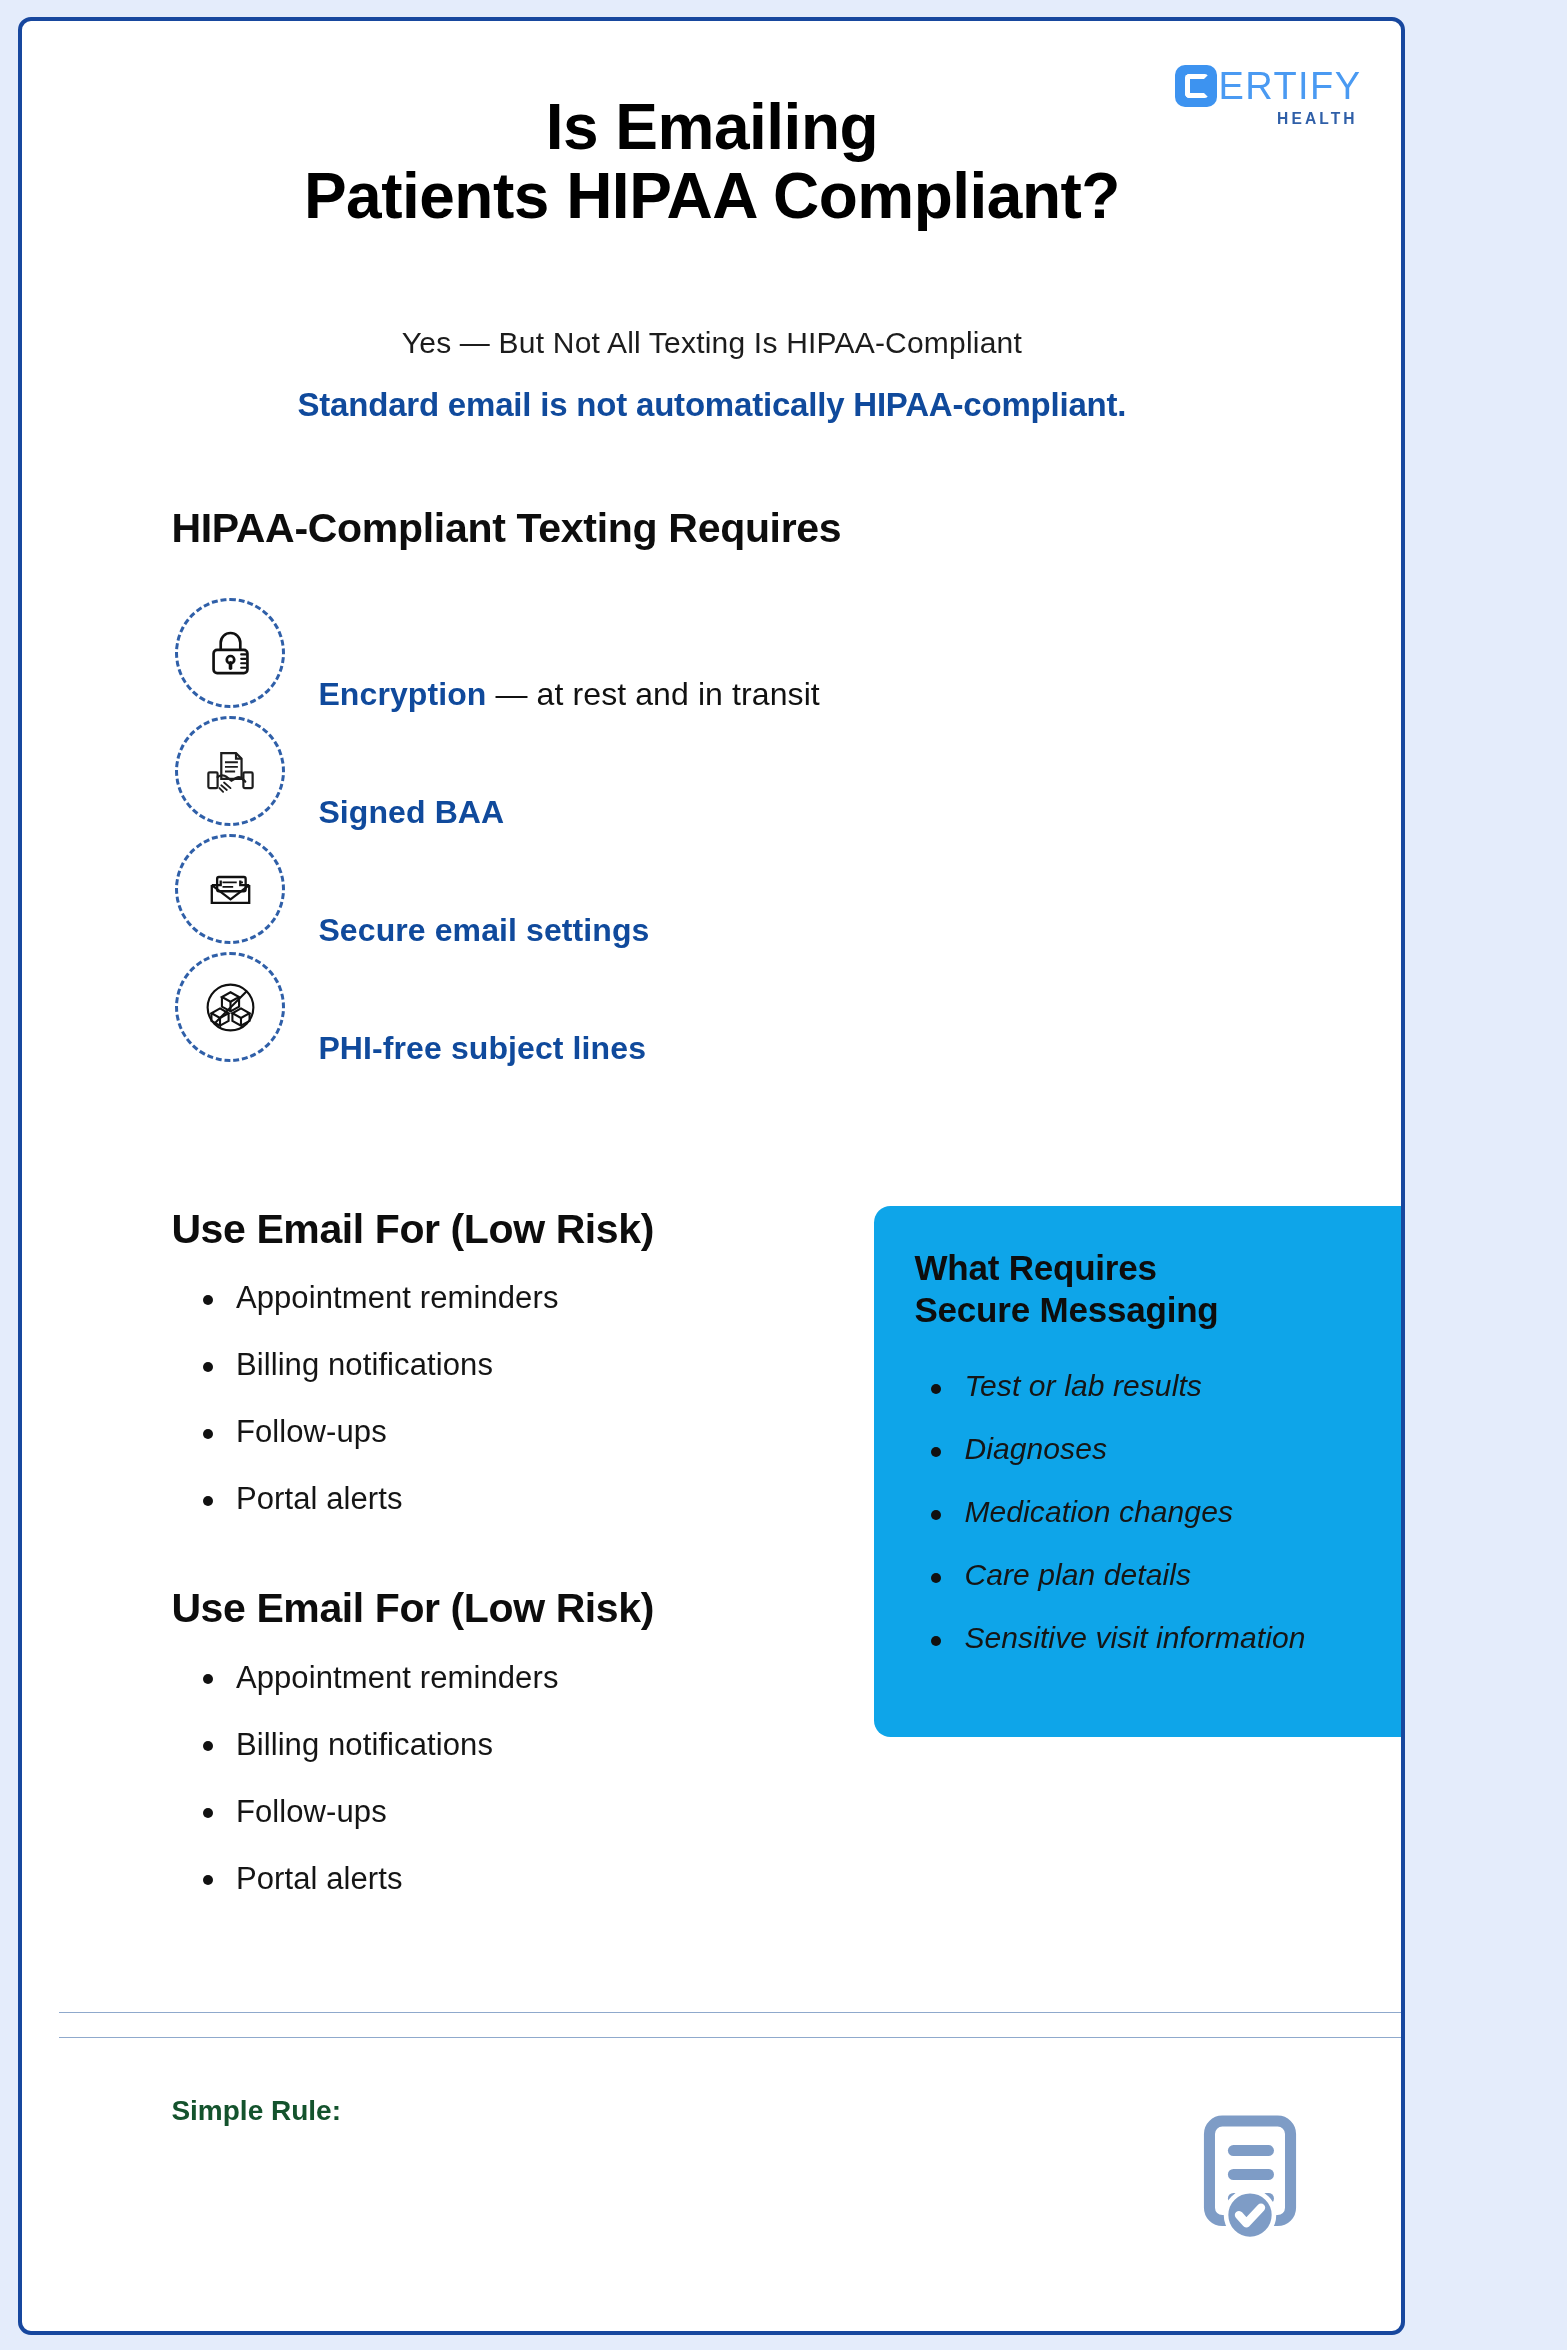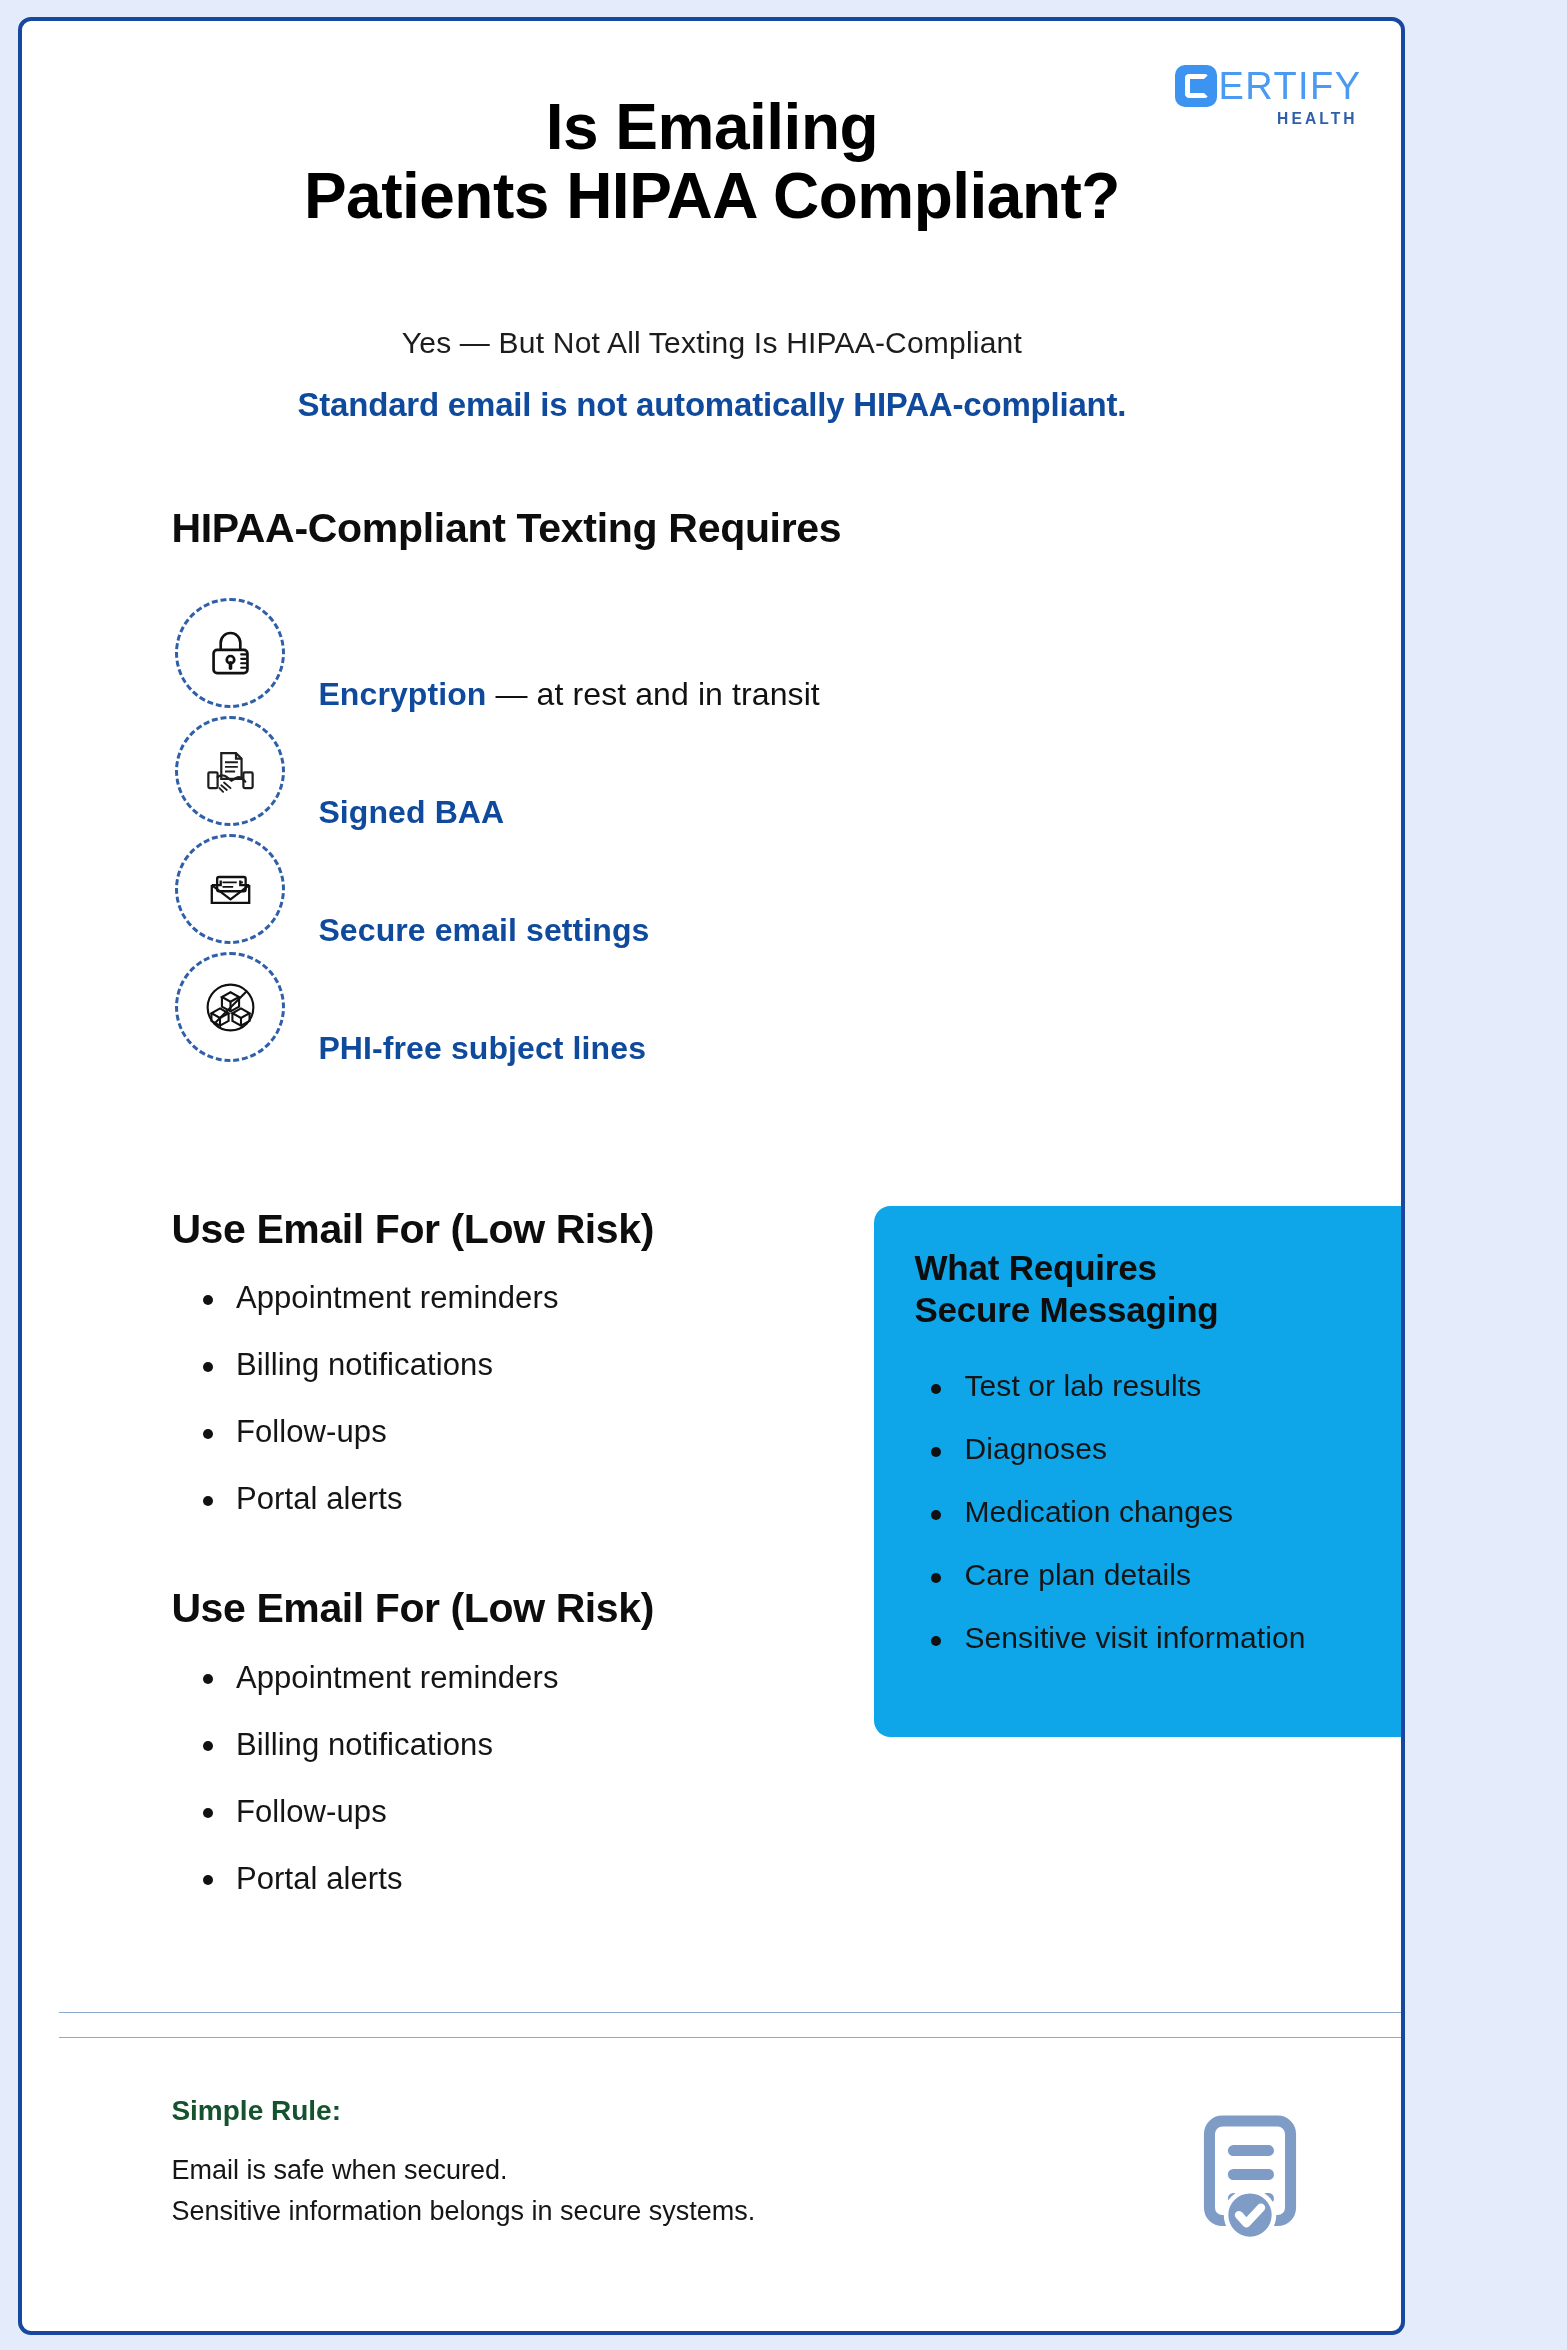--- a/index.html
+++ b/index.html
@@ -210,21 +210,21 @@
     padding: 41px 40px 27.5px 40px;
   }
   .bluebox h3 {
     font-size: 35px;
     font-weight: 800;
     color: #0d0d0d;
     line-height: 1.22;
     letter-spacing: -0.2px;
     margin-bottom: 37px;
   }
-  .bluebox ul.plain { padding-left: 13px; }
+  .bluebox ul.plain { padding-left: 13px; font-style: italic; }
   .bluebox ul.plain li {
     font-size: 30px;
     margin-bottom: 29px;
   }
 
   
   .divider {
     position: absolute;
     left: 37px;
     right: 0;
@@ -384,24 +384,20 @@
       <li>Medication changes</li>
       <li>Care plan details</li>
       <li>Sensitive visit information</li>
     </ul>
   </div>
 
   <div class="divider d1"></div>
   <div class="divider d2"></div>
 
   <div class="footer-title">Simple Rule:</div>
-  <div class="footer-lines">
-    <div>Email is safe when secured.</div>
-    <div>Sensitive information belongs in secure systems.</div>
-  </div>
 
   <div class="footer-icon">
     <svg width="118" height="129" viewBox="0 0 128 140" fill="none">
       <rect x="20" y="12" width="88" height="108" rx="14" stroke="#7e9cc6" stroke-width="12"></rect>
       <rect x="40" y="38" width="50" height="12" rx="6" fill="#7e9cc6"></rect>
       <rect x="40" y="64" width="50" height="12" rx="6" fill="#7e9cc6"></rect>
       <rect x="40" y="90" width="50" height="12" rx="6" fill="#7e9cc6"></rect>
       <circle cx="64" cy="114" r="26" fill="#7e9cc6" stroke="#ffffff" stroke-width="5"></circle>
       <path d="M52 114l8 9 16-17" stroke="#ffffff" stroke-width="9" stroke-linecap="round" stroke-linejoin="round" fill="none"></path>
     </svg>

